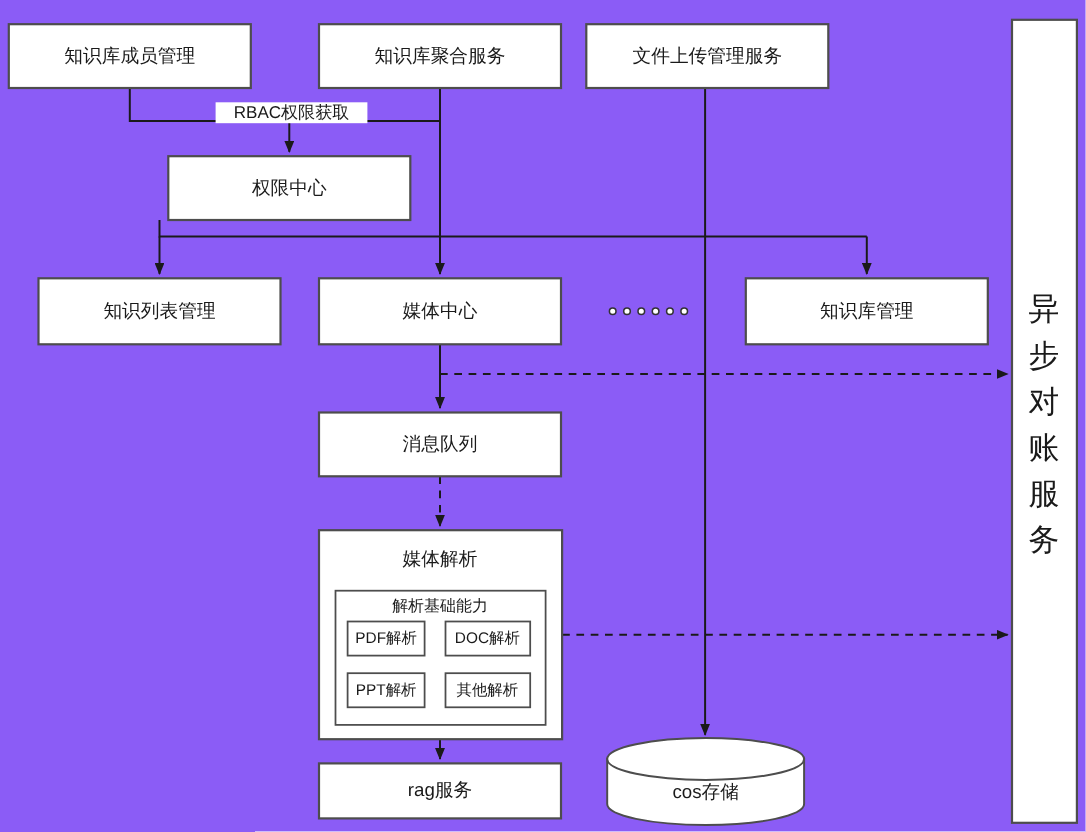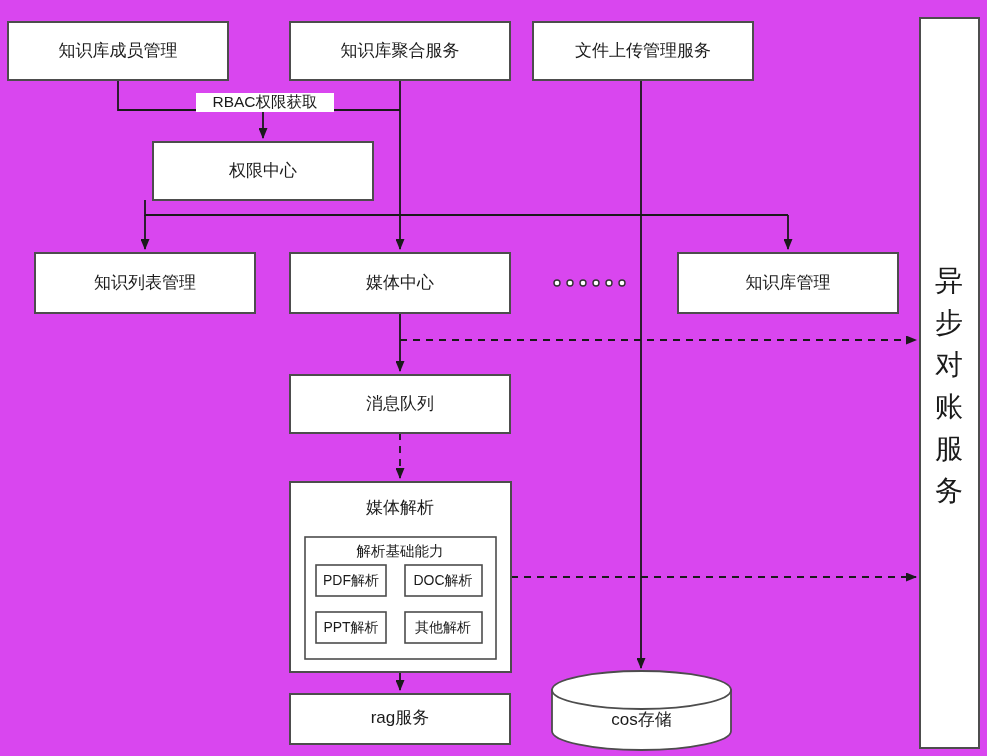--- a/index.html
+++ b/index.html
@@ -7,21 +7,21 @@
     padding: 0;
     background: #ffffff;
   }
   body {
     font-family: "Liberation Sans", "DejaVu Sans", sans-serif;
   }
   #diagram-root {
     position: relative;
     width: 987px;
     height: 756px;
-    background: #d946ef;
+    background: #8b5cf6;
     overflow: hidden;
   }
   svg.diagram-canvas {
     position: absolute;
     left: 0;
     top: 0;
     width: 987px;
     height: 756px;
   }
   .node-rect {

